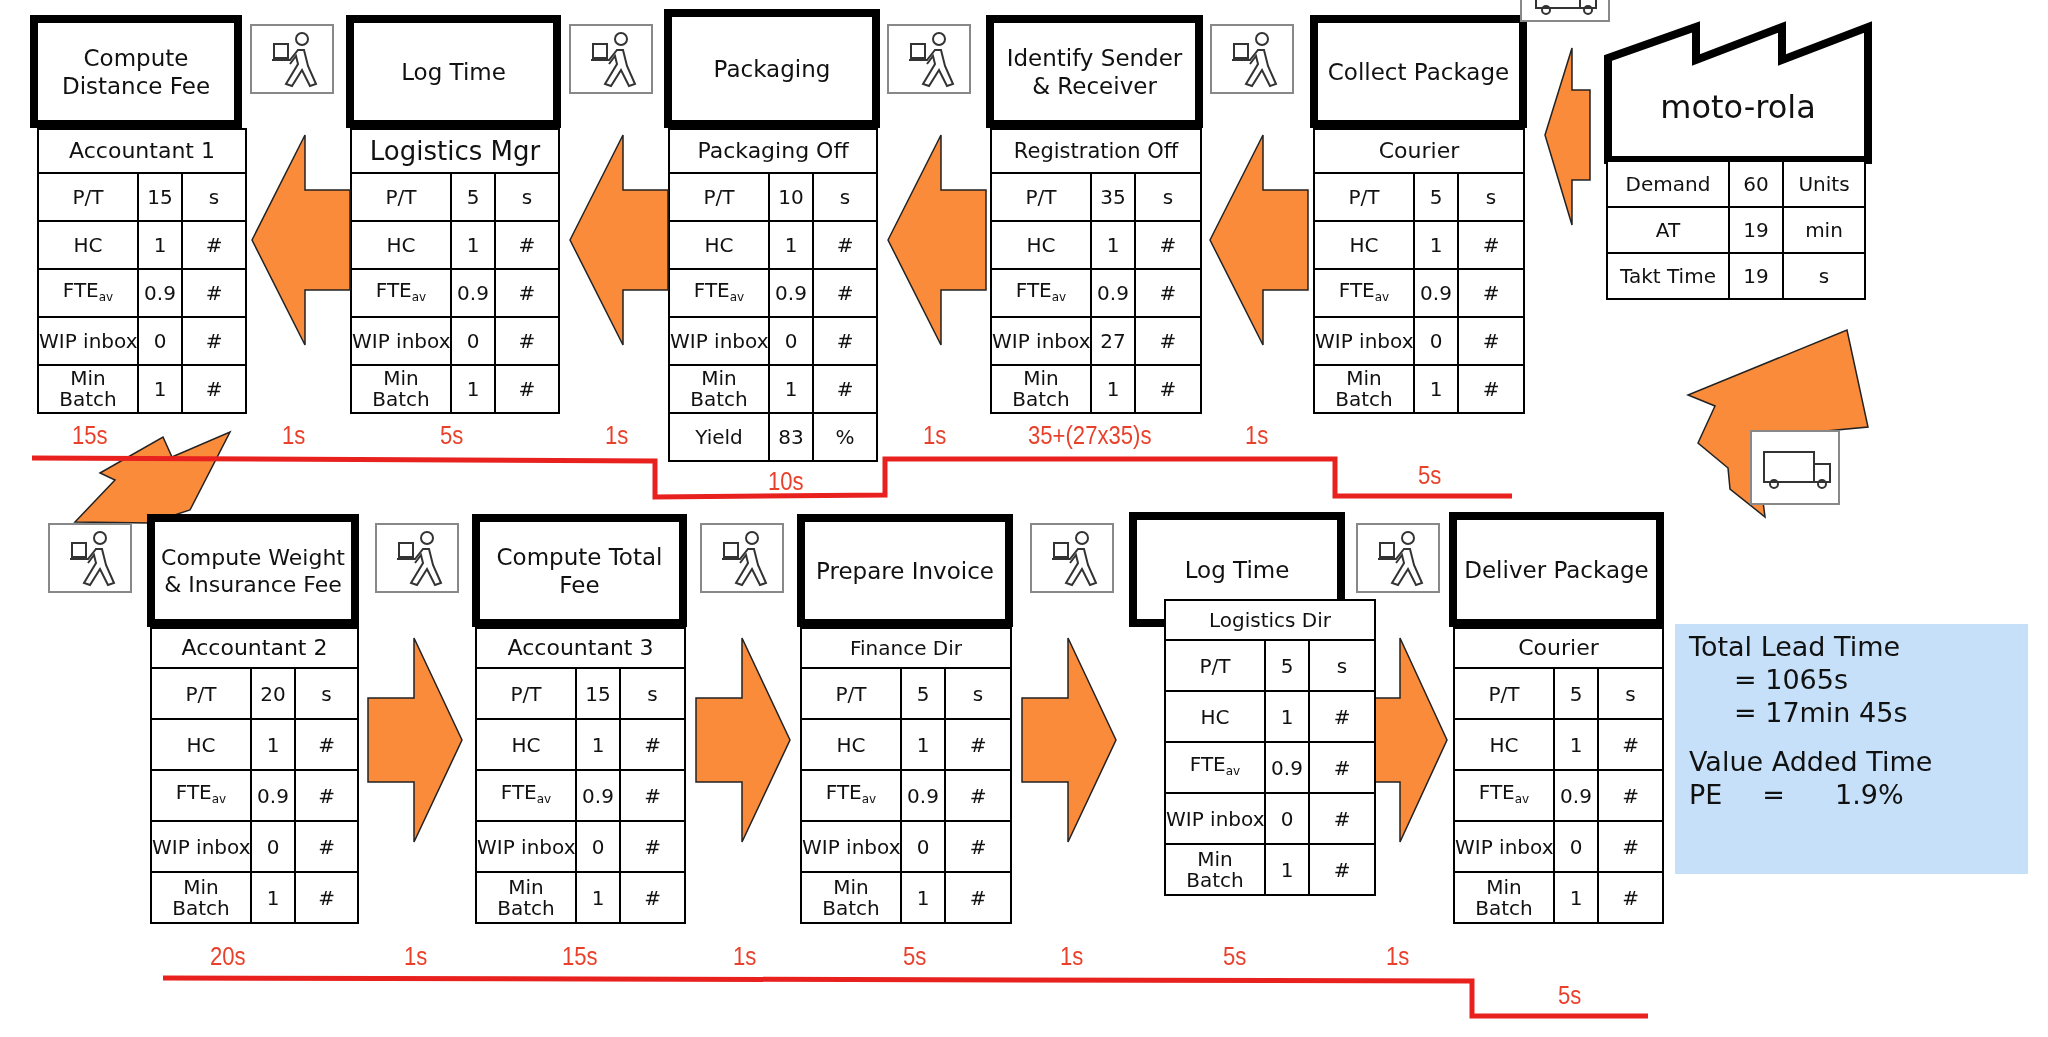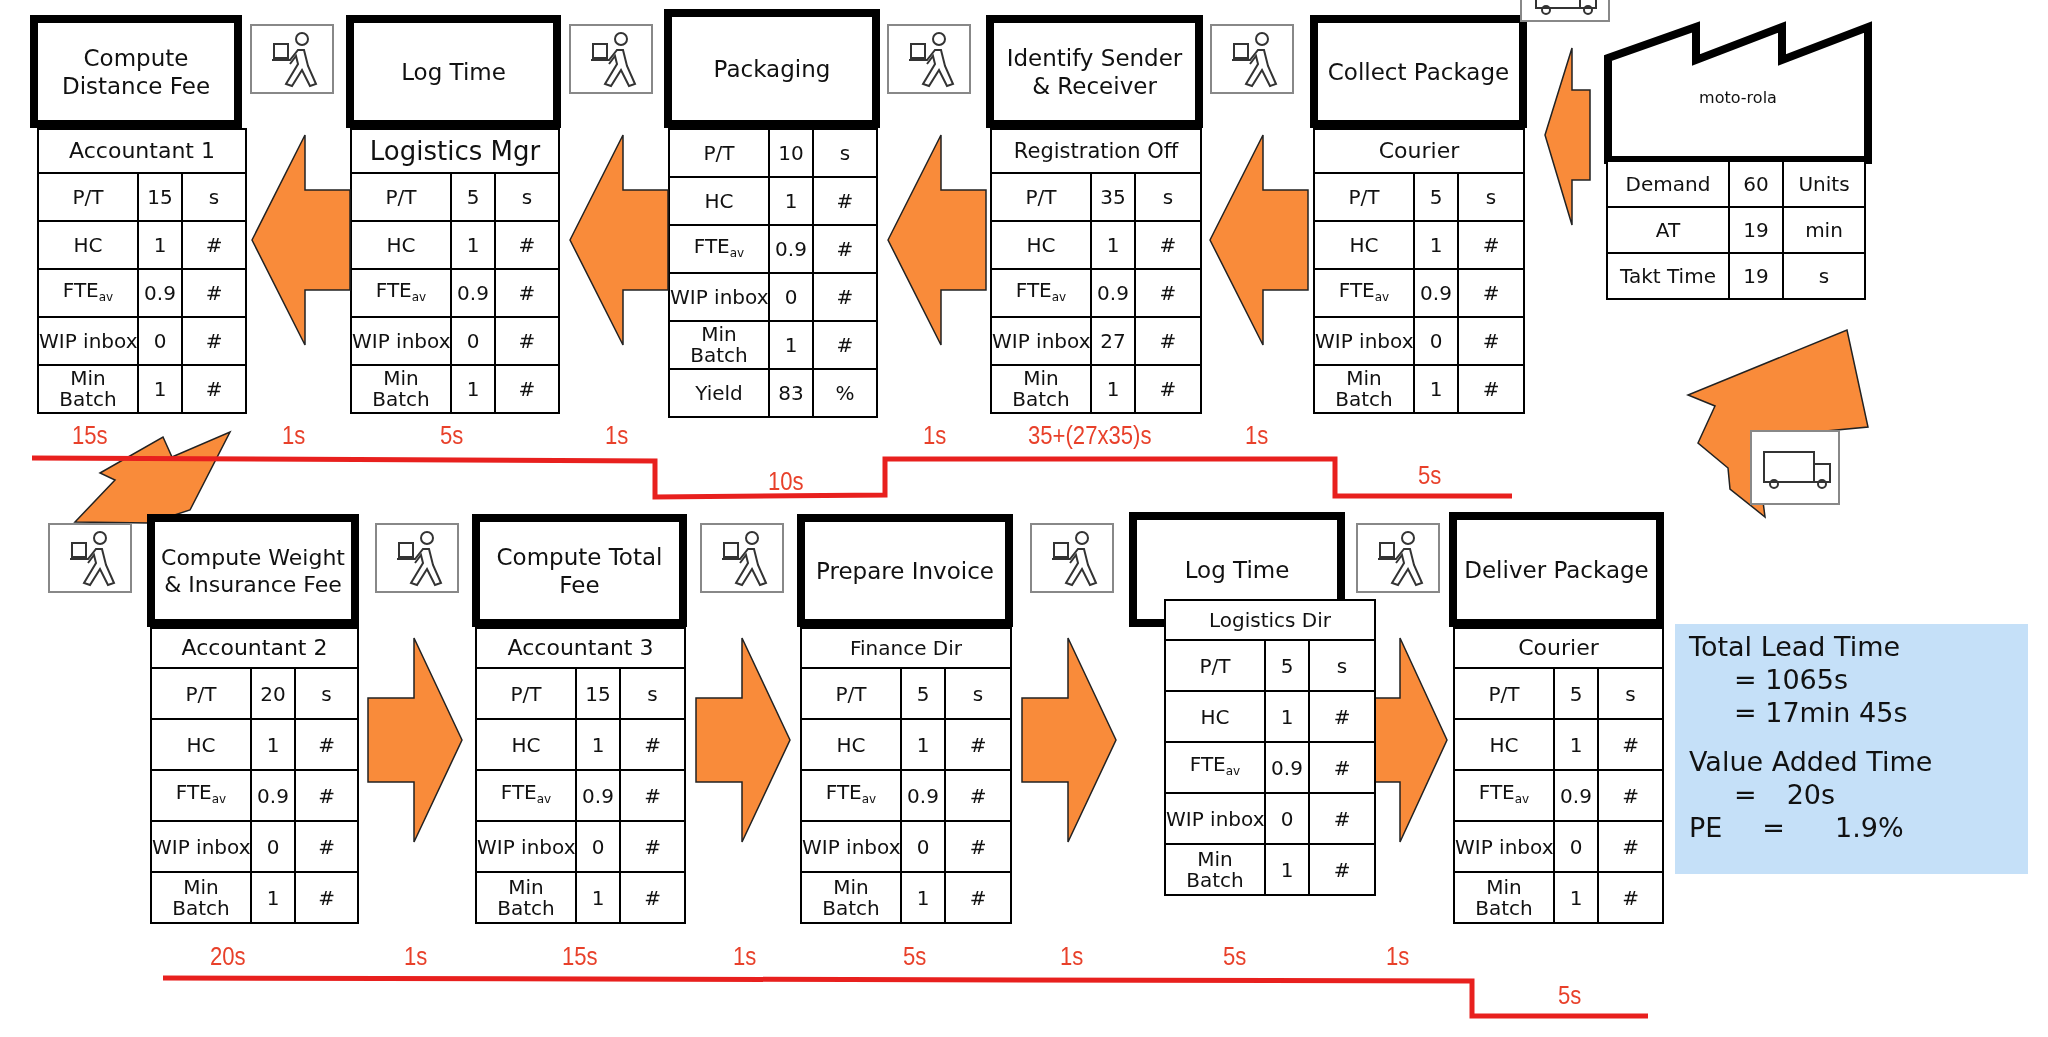--- a/index.html
+++ b/index.html
@@ -104,20 +104,23 @@
 <div class="proc" style="left:664px;top:9px;width:216px;height:119px;">
     <span>Packaging</span>
   </div>
 <table class="tbl" style="left:668px;top:128px;width:208px;">
   <colgroup>
       <col style="width:100px">
       <col style="width:44px">
       <col style="width:64px">
     </colgroup>
   <tbody>
+      <tr style="height:44px">
+        <td colspan="3" class="owner">Packaging Off</td>
+      </tr>
   <tr style="height:48px">
         <td>P/T</td>
         <td>10</td>
         <td>s</td>
       </tr>
   <tr style="height:48px">
         <td>HC</td>
         <td>1</td>
         <td>#</td>
       </tr>
@@ -289,21 +292,21 @@
 
     <polygon points="75,522 115,480 100,473 163,437 172,457 230,432 190,510 150,523"></polygon>
 
     <polygon points="1728,468 1698,443 1715,406 1688,395 1847,330 1868,427 1774,436 1760,478 1765,517 1730,489"></polygon>
   </g>
 </svg>
 
 <svg width="400" height="170" style="left:1600px;top:15px">
   <polygon points="8,43 96,12 96,45 182,12 182,45 268,12 268,145 8,145" fill="#fff" stroke="#000" stroke-width="8" stroke-linejoin="miter"></polygon>
 </svg>
-<div class="abs" style="left:1608px;top:88px;width:260px;height:40px;text-align:center;font-size:16px;">moto-rola</div>
+<div class="abs" style="left:1608px;top:88px;width:260px;height:40px;text-align:center;font-size:32px;">moto-rola</div>
 <table class="tbl" style="left:1606px;top:160px;width:258px;">
   <colgroup>
       <col style="width:122px">
       <col style="width:54px">
       <col style="width:82px">
     </colgroup>
   <tbody>
       <tr style="height:46px">
         <td>Demand</td>
         <td>60</td>
@@ -608,15 +611,14 @@
 <div class="tl" style="left:1060px;top:941px">1s</div>
 <div class="tl" style="left:1223px;top:941px">5s</div>
 <div class="tl" style="left:1386px;top:941px">1s</div>
 <div class="tl" style="left:1558px;top:980px">5s</div>
 
 <div class="summary" style="left:1675px;top:624px;width:353px;height:250px;">
   <div>Total Lead Time</div>
   <div style="padding-left:45px">= 1065s</div>
   <div style="padding-left:45px">= 17min 45s</div>
   <div style="margin-top:16px">Value Added Time</div>
-  <div style="padding-left:45px"><span>=</span><span style="display:inline-block;width:30px"></span><span>20s</span></div>
   <div style=""><span>PE</span><span style="display:inline-block;width:40px"></span><span>=</span><span style="display:inline-block;width:50px"></span><span>1.9%</span></div>
 </div>
 
 </body></html>

